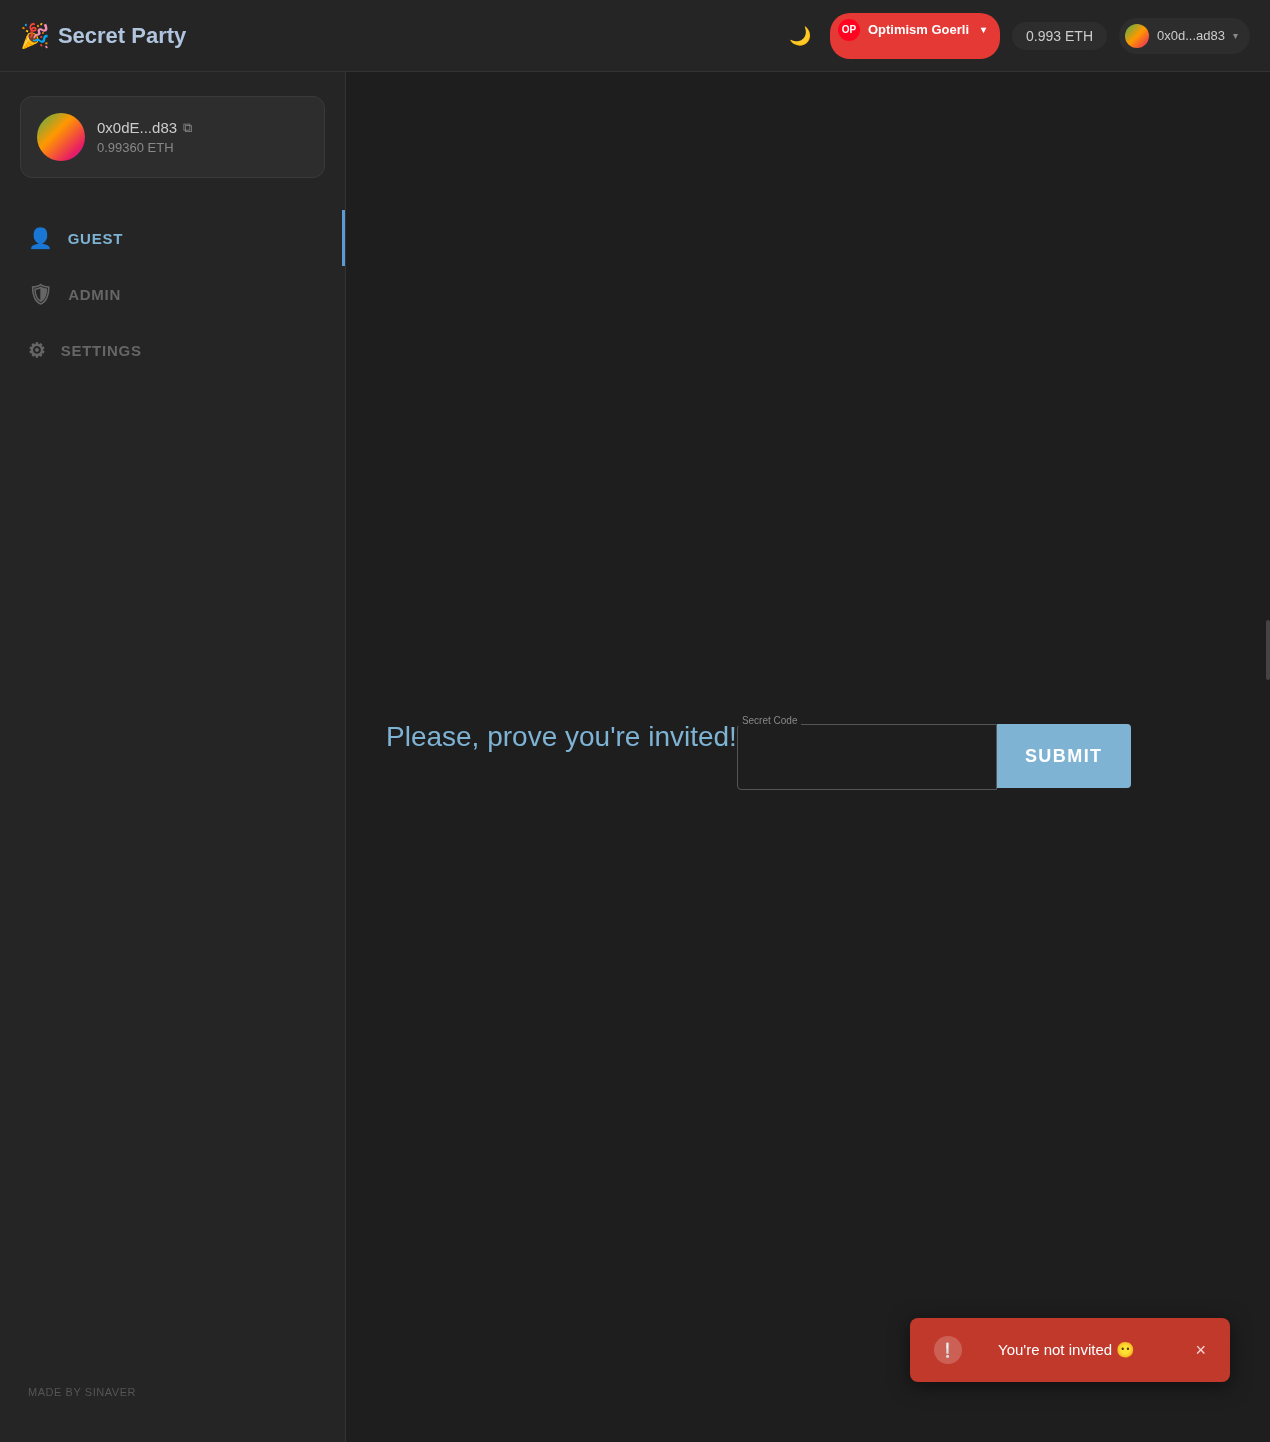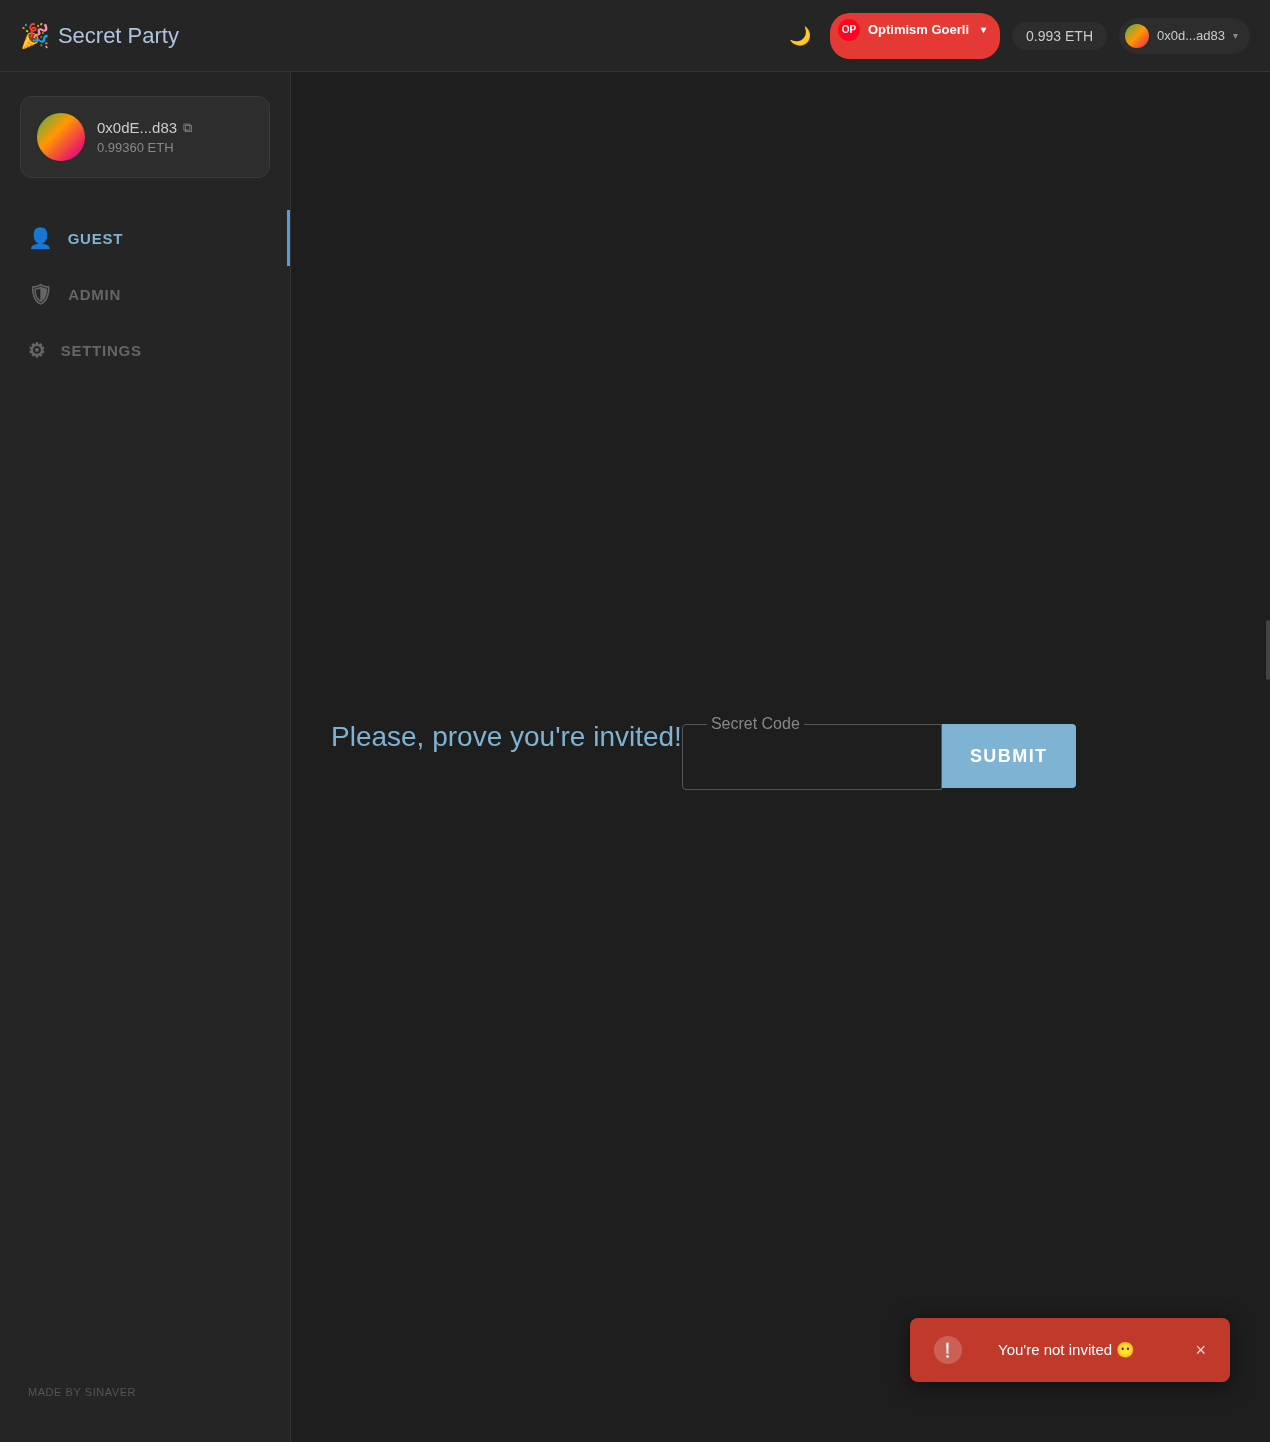--- a/index.html
+++ b/index.html
@@ -29,21 +29,21 @@
       align-items: center;
       gap: 8px;
       width: 290px;
     }
     .header-logo .logo-emoji {
       font-size: 24px;
     }
     .header-logo .logo-text {
       font-size: 22px;
       color: #b0c4de;
-      font-weight: 400;
+      font-weight: 700;
     }
     .header-right {
       display: flex;
       align-items: center;
       gap: 12px;
       margin-left: auto;
     }
     .theme-toggle {
       background: none;
       border: none;
@@ -112,21 +112,21 @@
     }
 
     
     .main-layout {
       display: flex;
       flex: 1;
     }
 
     
     .sidebar {
-      width: 291px;
+      width: 346px;
       background: #252525;
       padding: 24px 0;
       display: flex;
       flex-direction: column;
       border-right: 1px solid #333;
       flex-shrink: 0;
       position: relative;
     }
 
     
@@ -241,24 +241,24 @@
     .secret-code-wrapper {
       position: relative;
       border: 1px solid #555;
       border-radius: 4px 0 0 4px;
       background: #1e1e1e;
       width: 260px;
     }
     .secret-code-label {
       position: absolute;
       top: -10px;
-      left: 24px;
+      left: 0;
       background: #1e1e1e;
       padding: 0 4px;
-      font-size: 16px;
+      font-size: 10px;
       color: #888;
     }
     .secret-code-input {
       width: 100%;
       height: 64px;
       background: transparent;
       border: none;
       outline: none;
       color: #ccc;
       font-size: 16px;

